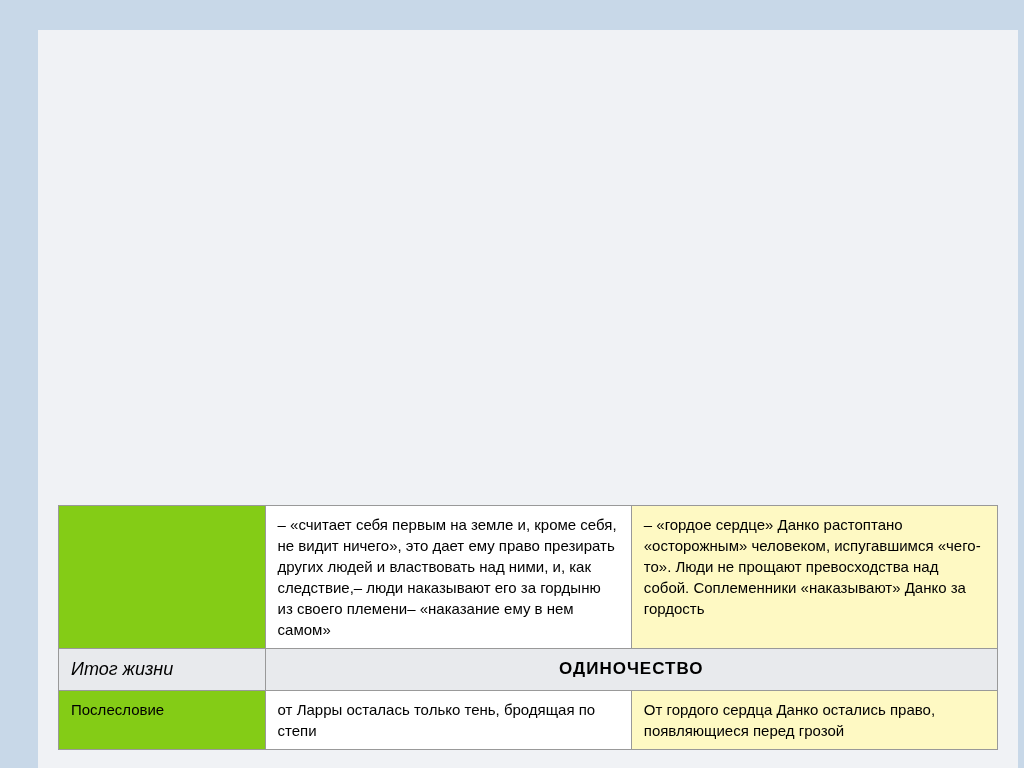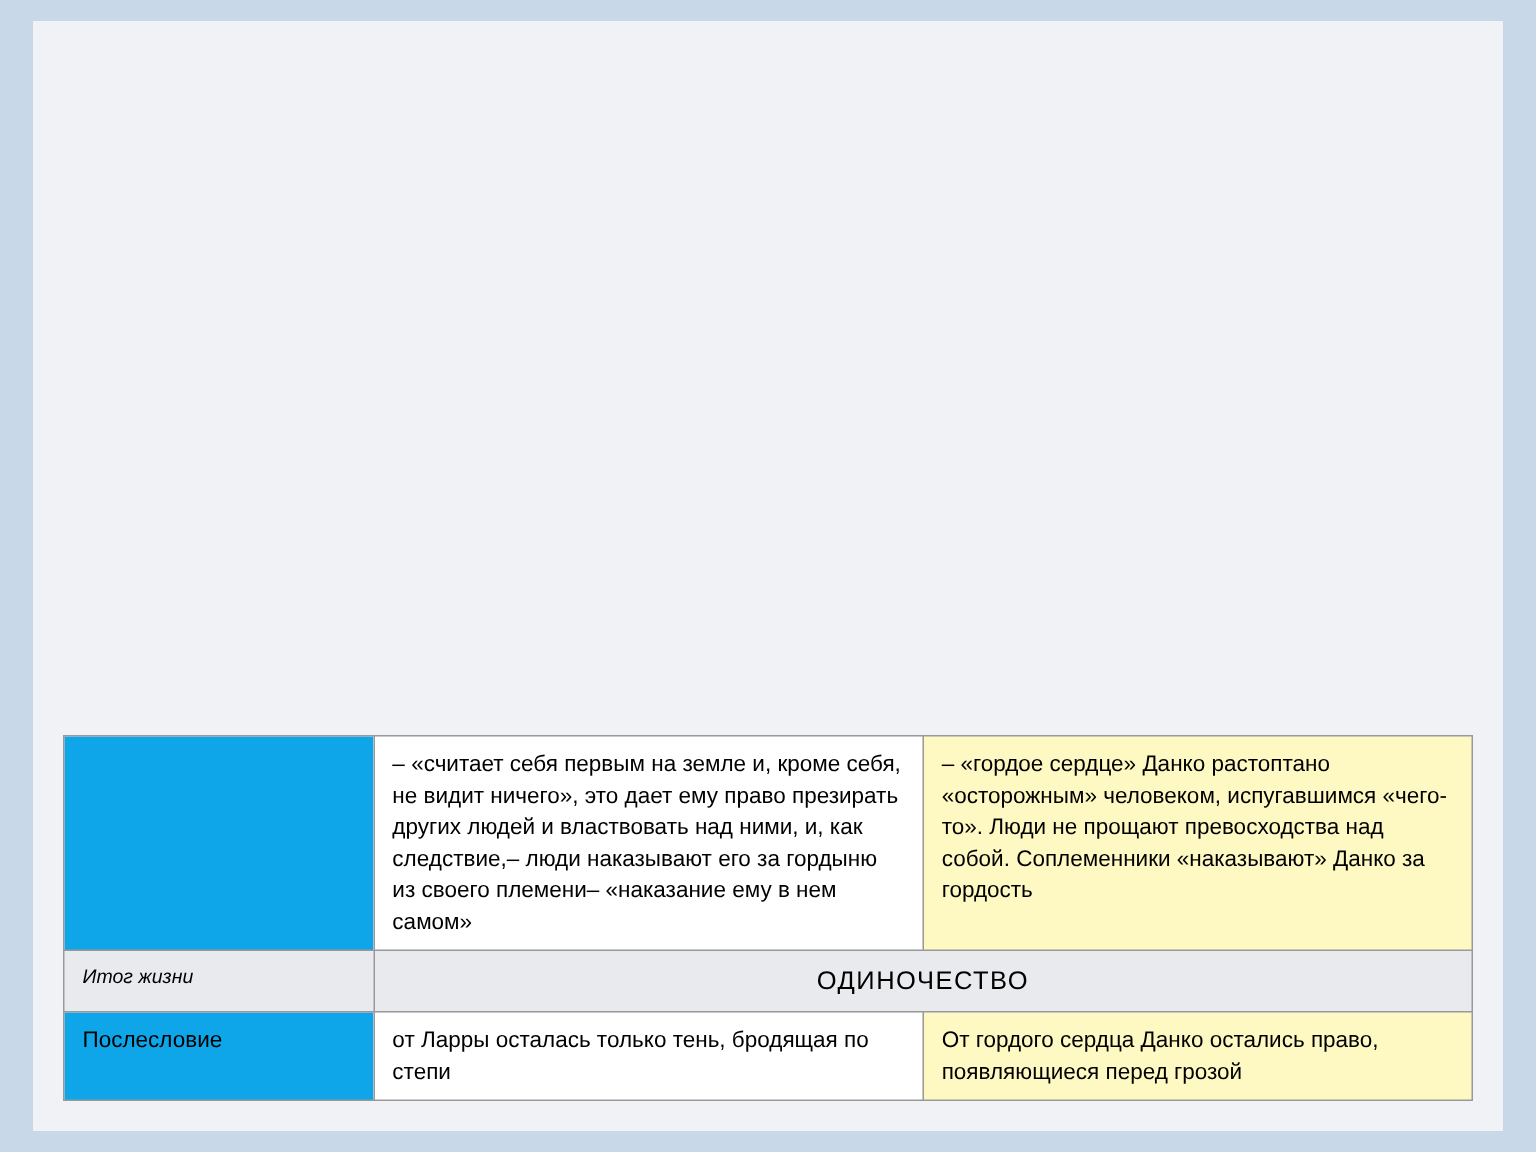--- a/index.html
+++ b/index.html
@@ -1,18 +1,18 @@
 <!DOCTYPE html>
 <html><head>
   <meta charset="utf-8">
   <style>
     * {
       box-sizing: border-box;
       margin: 0;
-      padding: 0;
+      padding: 16px;
     }
 
     body {
       background: #c8d8e8;
       font-family: Arial, sans-serif;
       width: 1024px;
       height: 768px;
       overflow: hidden;
       display: flex;
       align-items: center;
@@ -38,49 +38,49 @@
     }
 
     .table-container td {
       border: 1px solid #999;
       padding: 8px 12px;
       vertical-align: top;
     }
 
     .col1 {
       width: 22%;
-      background: #0ea5e9;
+      background: #84cc16;
     }
 
     .col2 {
       width: 39%;
       background: #ffffff;
     }
 
     .col3 {
       width: 39%;
       background: #fef9c3;
     }
 
     .row-itog td {
       background: #e8eaed;
       text-align: center;
       font-size: 16px;
     }
 
     .row-itog .col1-itog {
       font-style: italic;
-      font-size: 13px;
+      font-size: 18px;
       text-align: left;
       background: #e8eaed;
     }
 
     .row-itog .col-merged {
       text-align: center;
-      font-weight: normal;
+      font-weight: bold;
       font-size: 17px;
       letter-spacing: 1px;
       background: #e8eaed;
     }
 
     .italic-cell {
       font-style: italic;
     }
   </style>
 </head>

